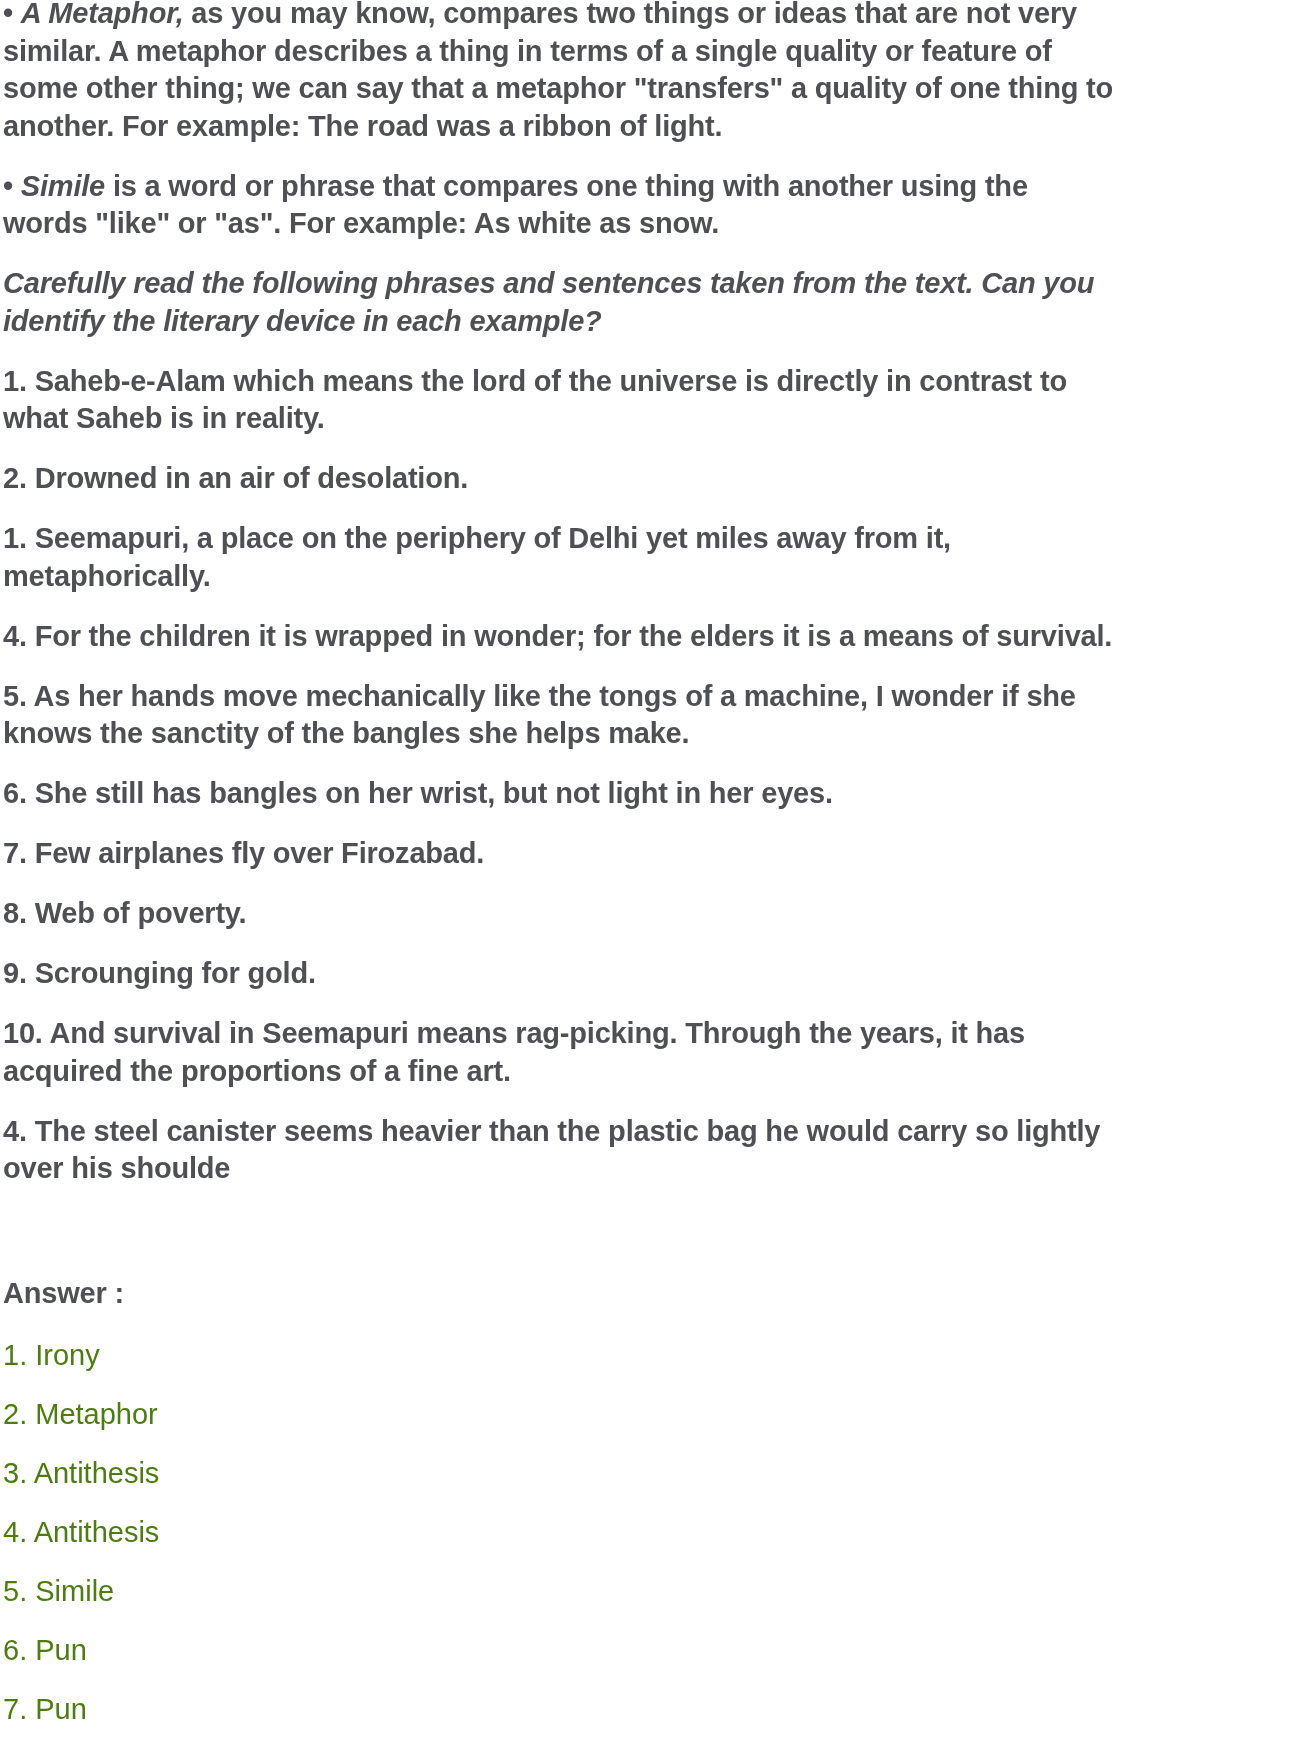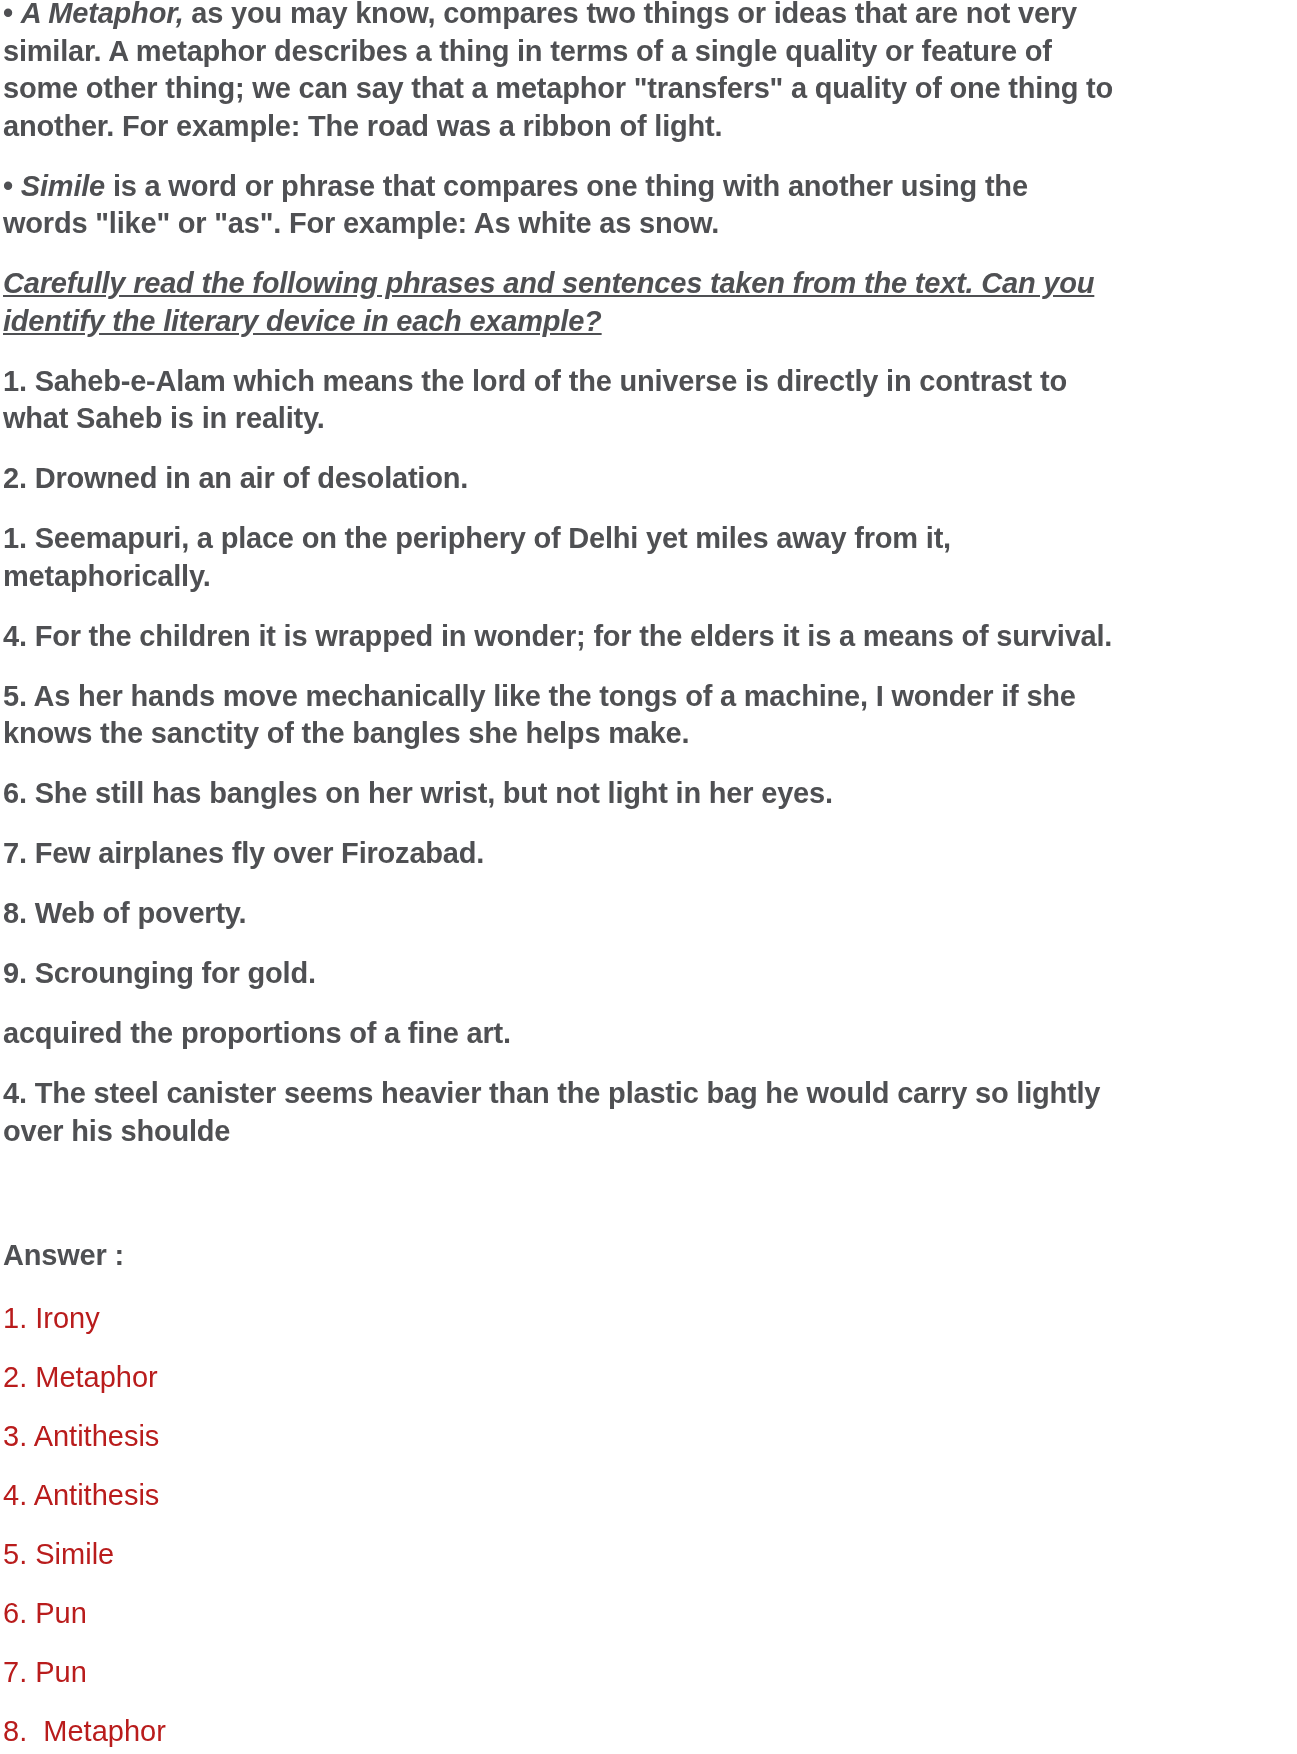--- a/index.html
+++ b/index.html
@@ -32,29 +32,28 @@
     white-space: pre;
   }
   .bullet {
     display: inline;
   }
   .term {
     font-style: italic;
   }
   .instruction {
     font-style: italic;
-    text-decoration: underline;
   }
   .answers-heading {
     margin-top: 87px;
     margin-bottom: 25px;
   }
   .answer {
     font-weight: normal;
-    color: #b91c1c;
+    color: #4d7c0f;
     letter-spacing: 0;
     margin-bottom: 21.5px;
   }
 </style>
 </head>
 <body>
 
 <div class="page">
 
   <p class="para first">
@@ -107,20 +106,21 @@
 
   <p class="para">
     <span class="line">8. Web of poverty.</span>
   </p>
 
   <p class="para">
     <span class="line">9. Scrounging for gold.</span>
   </p>
 
   <p class="para">
+    <span class="line">10. And survival in Seemapuri means rag-picking. Through the years, it has</span>
     <span class="line">acquired the proportions of a fine art.</span>
   </p>
 
   <p class="para">
     <span class="line">4. The steel canister seems heavier than the plastic bag he would carry so lightly</span>
     <span class="line">over his shoulde</span>
   </p>
 
   <p class="para answers-heading">
     <span class="line">Answer :</span>

